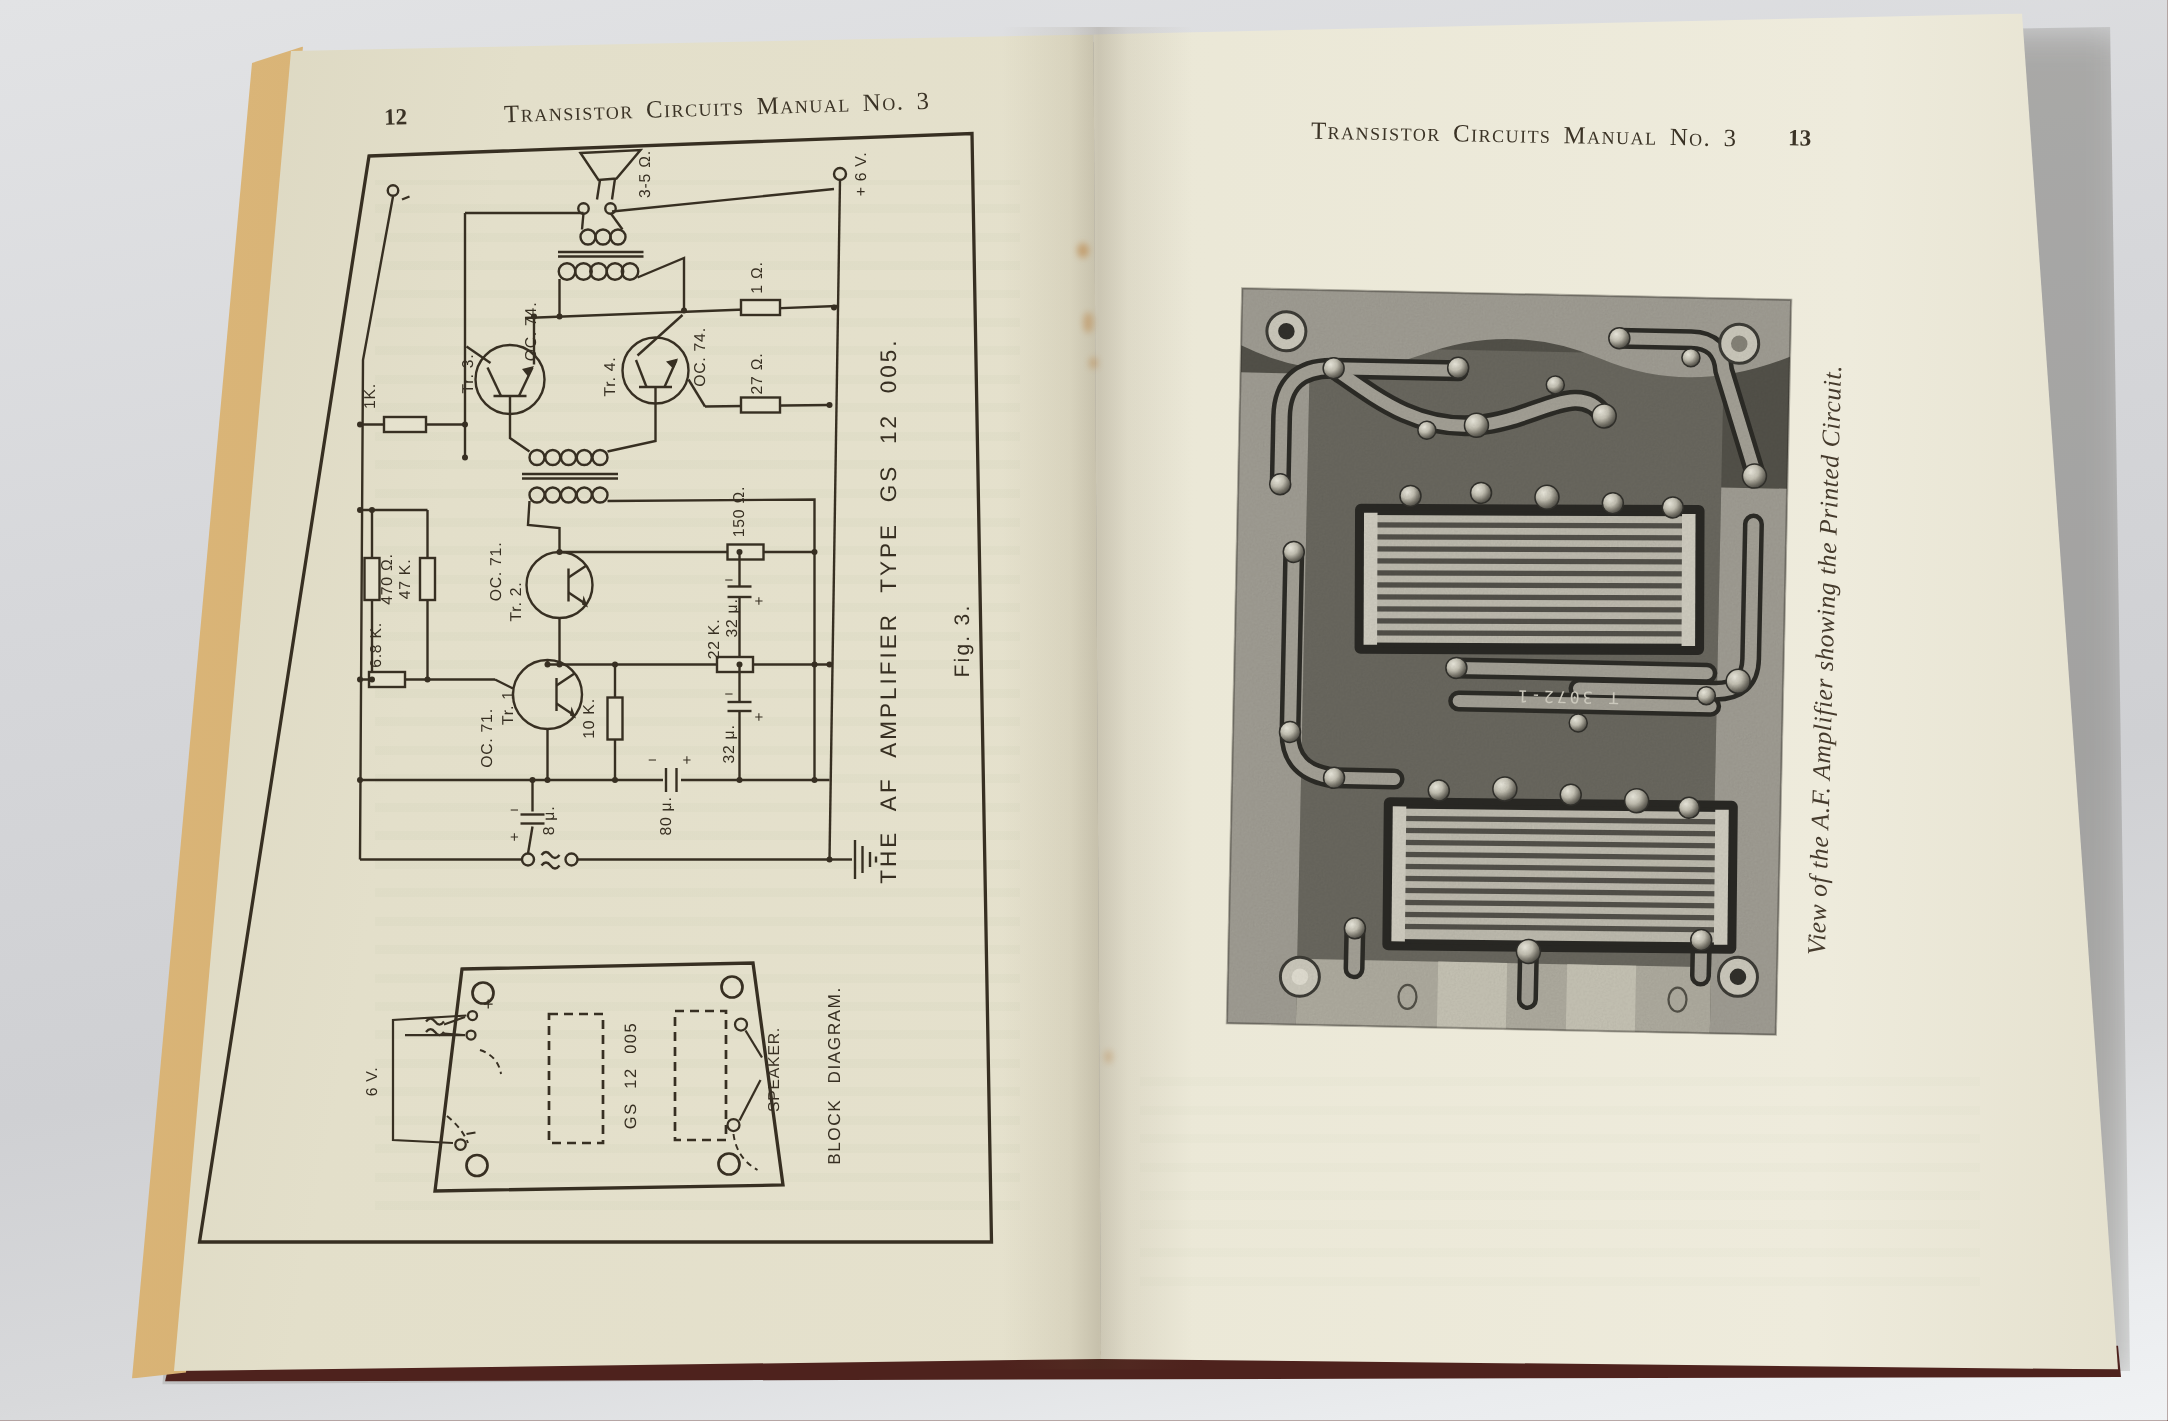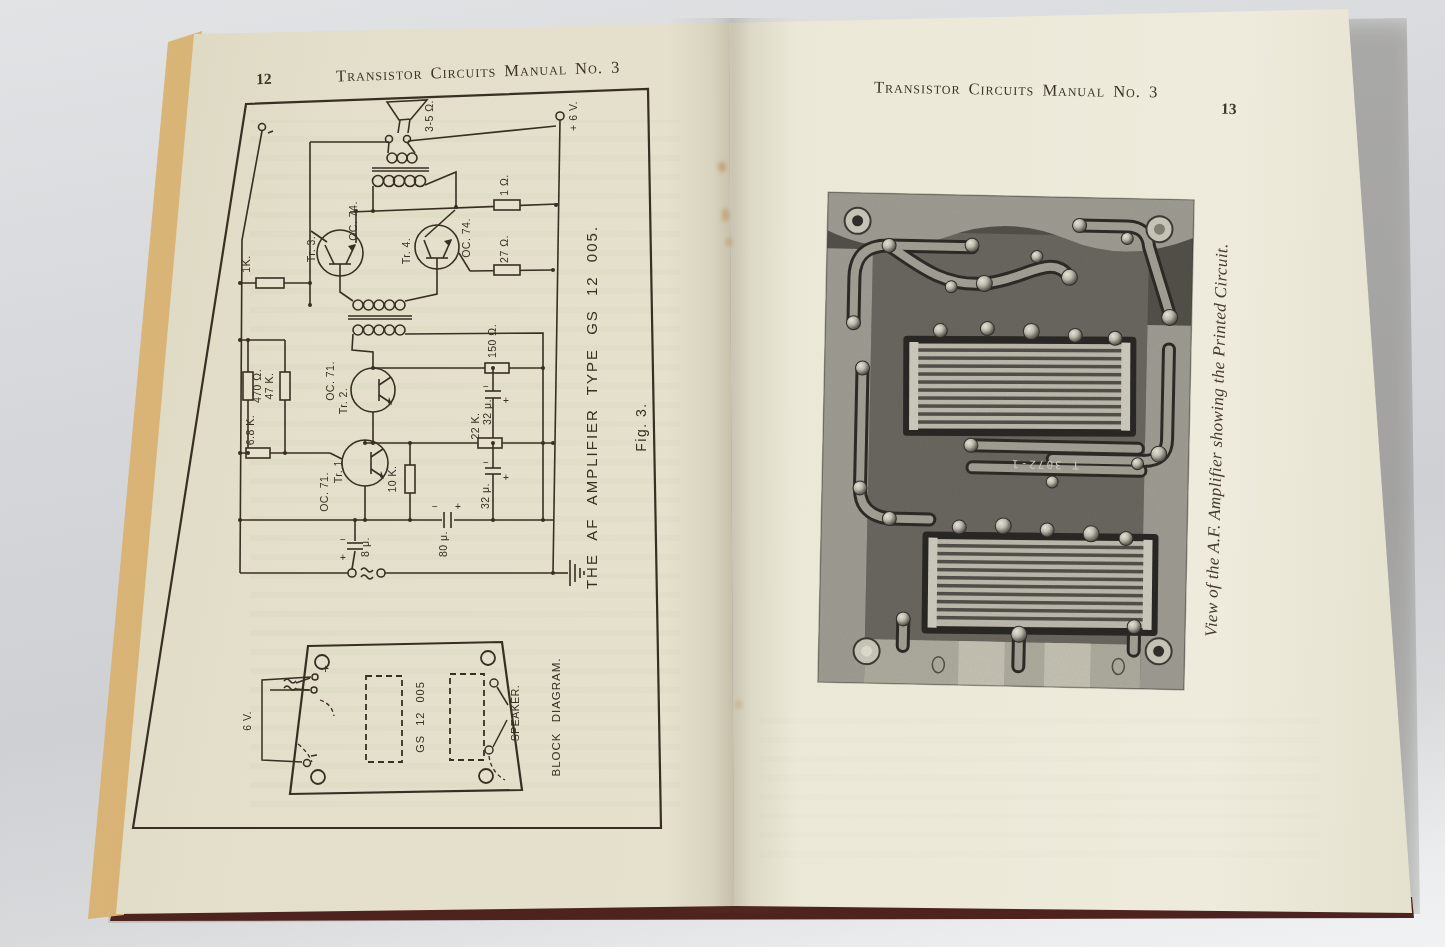--- a/index.html
+++ b/index.html
@@ -39,21 +39,21 @@
   <div class="abs cover-tan"></div>
   <div class="abs page-left"></div>
   <div class="abs page-right"></div>
 
   <div class="abs ghost" style="left:250px;top:120px;width:430px;height:700px;"></div>
   <div class="abs ghost" style="left:760px;top:710px;width:560px;height:160px;opacity:.35;"></div>
 
   <div class="abs pageno" style="left:256px;top:70px;transform:rotate(-1.6deg);">12</div>
   <div class="abs hdr" style="left:336px;top:62px;transform:rotate(-1.8deg);">Transistor Circuits Manual No. 3</div>
   <div class="abs hdr" style="left:874px;top:80px;transform:rotate(1deg);">Transistor Circuits Manual No. 3</div>
-  <div class="abs pageno" style="left:1192px;top:100px;transform:rotate(1deg);margin-left:29px;">13</div>
+  <div class="abs pageno" style="left:1192px;top:84px;transform:rotate(1deg);">13</div>
 
   <svg class="abs" style="left:0;top:0;" width="1445" height="947" viewBox="0 0 1445 947">
     <defs>
       <radialGradient id="sol" cx="35%" cy="32%" r="75%">
         <stop offset="0%" stop-color="#f3f1e5"></stop>
           <stop offset="42%" stop-color="#c9c6b8"></stop>
         <stop offset="75%" stop-color="#7a776c"></stop>
           <stop offset="100%" stop-color="#45443e"></stop>
       </radialGradient>
       <filter id="grain">

